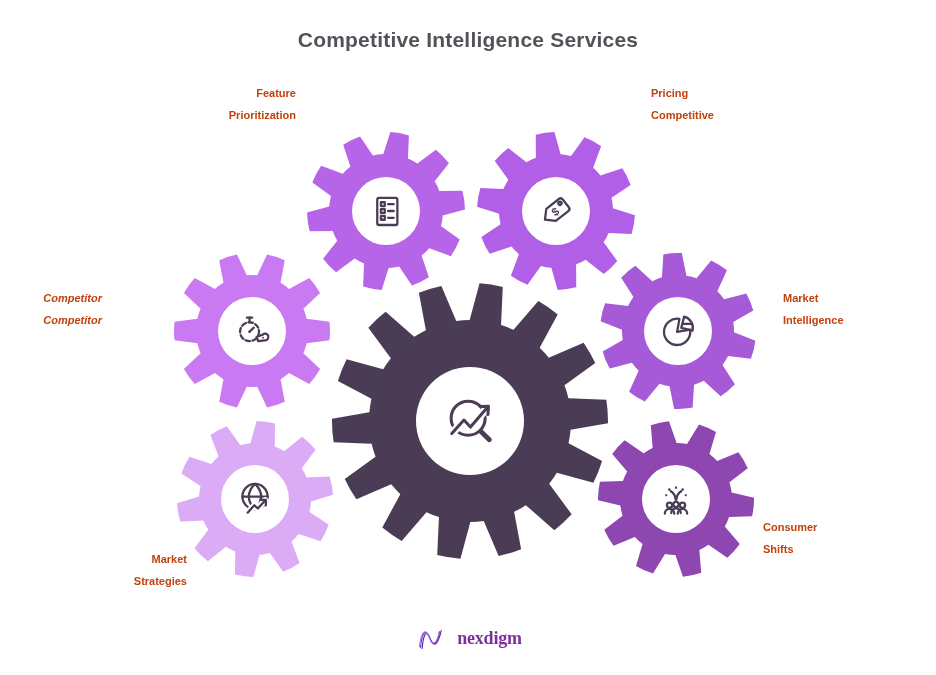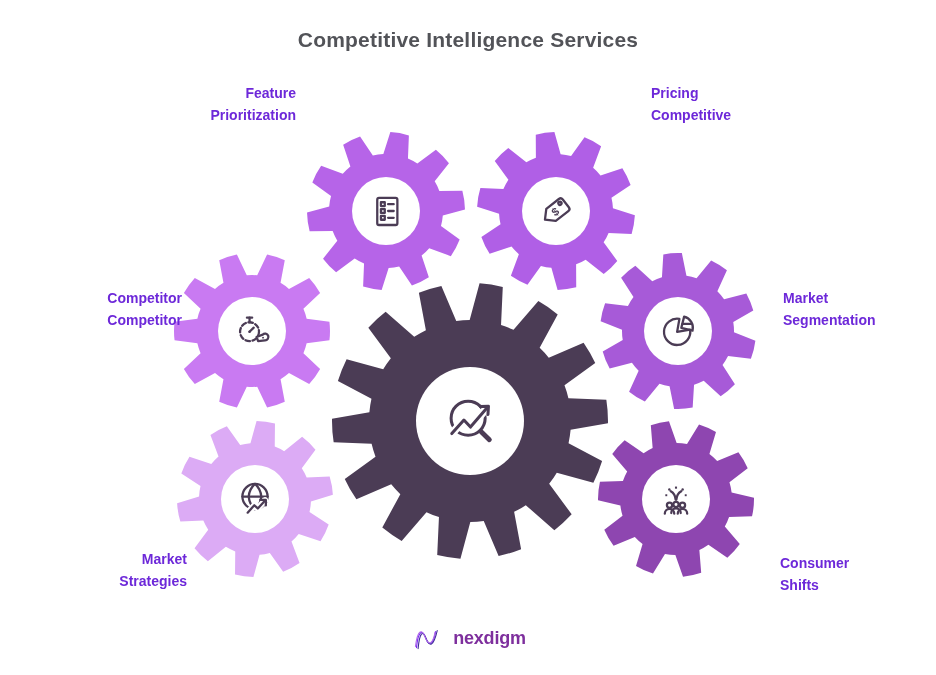--- a/index.html
+++ b/index.html
@@ -12,27 +12,27 @@
   }
   .title{
     position:absolute;top:28px;left:0;width:936px;
     margin:0;text-align:center;
     font-size:21px;font-weight:700;color:#525358;
     letter-spacing:.2px;
   }
   #gears-svg{position:absolute;top:0;left:0;}
   .gear-label{
     position:absolute;
-    font-size:14px;font-weight:700;line-height:22px;color:#6d28d9;
+    font-size:11px;font-weight:700;line-height:22px;color:#c2410c;
   }
   .gear-label.anchor-right{text-align:right;}
   .gear-label.anchor-left{text-align:left;}
   .logo{
     position:absolute;top:621px;left:50%;transform:translateX(-50%);
-    display:flex;align-items:center;gap:7px;
+    display:flex;align-items:center;gap:7px;font-family:Liberation Serif, serif;
   }
   .logo-text{
     font-size:18px;font-weight:700;color:#7e2f9d;letter-spacing:-.2px;
   }
 </style>
 </head>
 <body>
 
 <div class="stage">
   <h1 class="title">Competitive Intelligence Services</h1>
@@ -130,33 +130,33 @@
 
   <div id="labels-layer">
       <div class="gear-label anchor-right" style="top: 82px; right: 640px;">
         <div>Feature</div>
         <div>Prioritization</div>
       </div>
       <div class="gear-label anchor-left" style="top: 82px; left: 640px; margin-left: 11px;">
         <div>Pricing</div>
         <div>Competitive</div>
       </div>
-      <div class="gear-label anchor-right" style="top: 287px; right: 754px;">
+      <div class="gear-label anchor-right" style="top: 287px; right: 834px; font-style: italic;">
         <div>Competitor</div>
         <div>Competitor</div>
       </div>
       <div class="gear-label anchor-left" style="top: 287px; left: 783px;">
         <div>Market</div>
-        <div>Segmentation</div>
+        <div>Intelligence</div>
       </div>
       <div class="gear-label anchor-right" style="top: 548px; right: 749px;">
         <div>Market</div>
         <div>Strategies</div>
       </div>
-      <div class="gear-label anchor-left" style="top: 552px; left: 763px; margin-left: 17px;">
+      <div class="gear-label anchor-left" style="top: 516px; left: 763px;">
         <div>Consumer</div>
         <div>Shifts</div>
       </div>
     </div>
 
   <div class="logo">
     <svg width="36" height="34" viewBox="0 0 32 32" fill="none" stroke-linecap="round">
       <path d="M5 25 C6.5 9, 10.5 7.5, 13.5 15.5 C16.5 23.5, 20.5 24, 23 10" stroke="#7b2ff2" stroke-width="1.1"></path>
       <path d="M6.5 26 C8 10, 11 8.5, 14 16.5 C17 24.5, 21 24.5, 24.5 9" stroke="#3f2b96" stroke-width="1"></path>
       <path d="M4 24 C6 8, 10 7, 13 15 C16 23, 20 23.5, 22.5 10.5" stroke="#b06ae8" stroke-width="1"></path>

